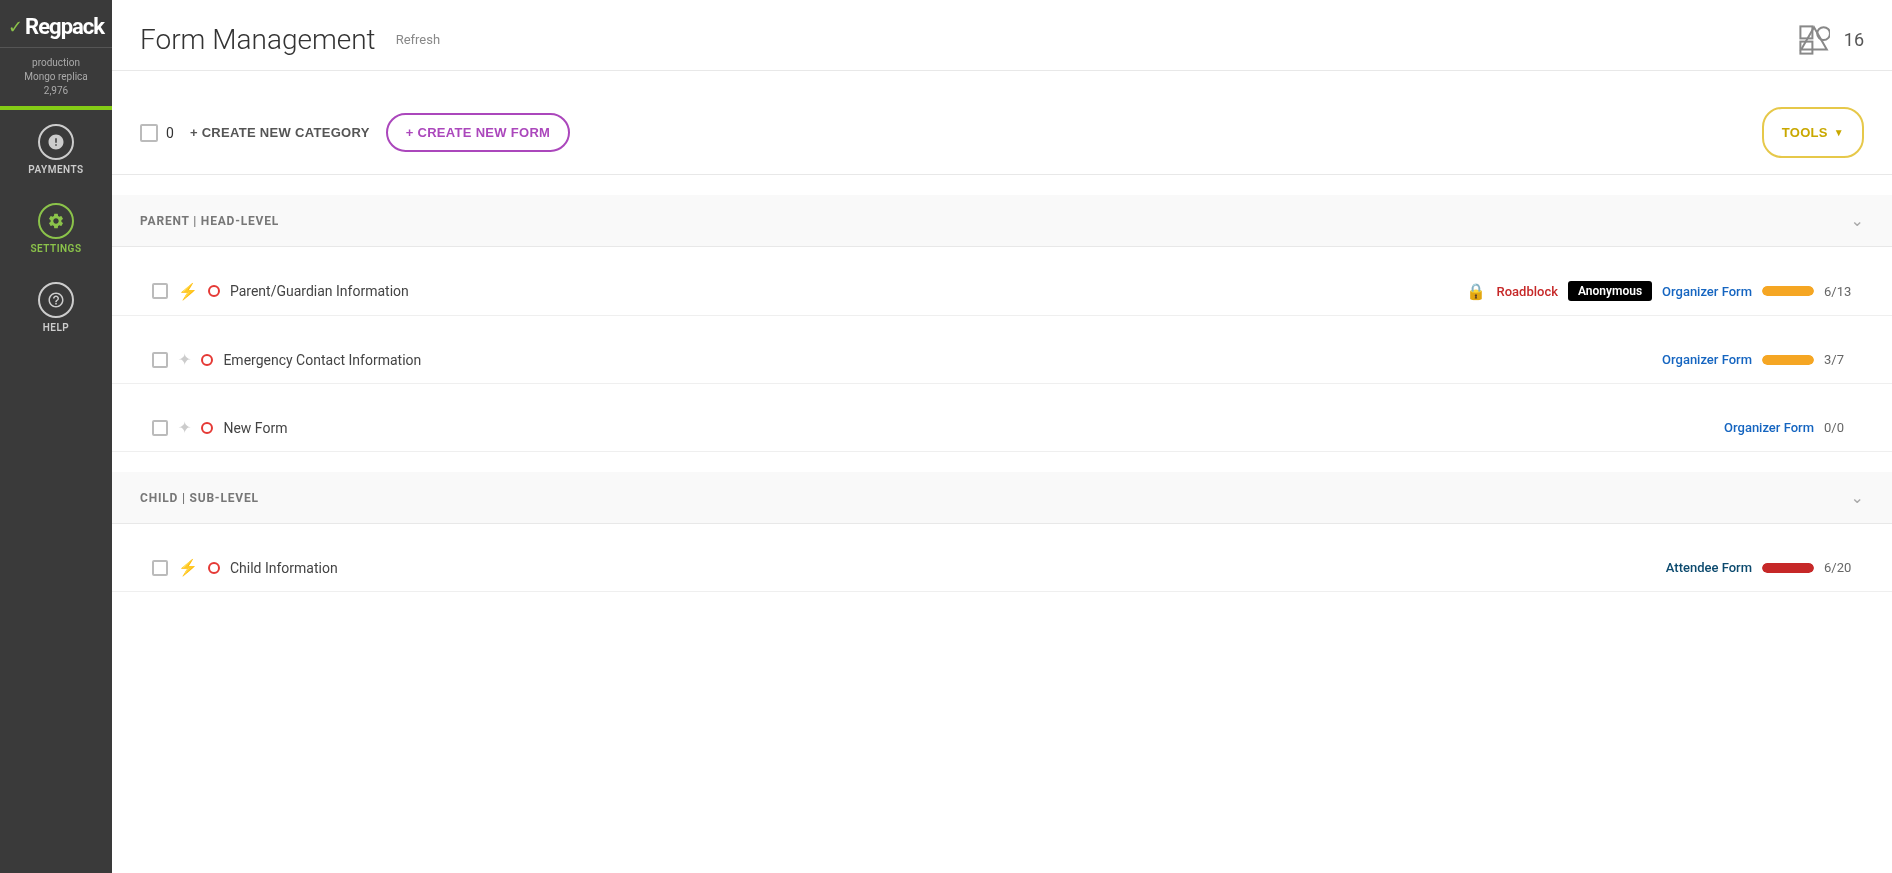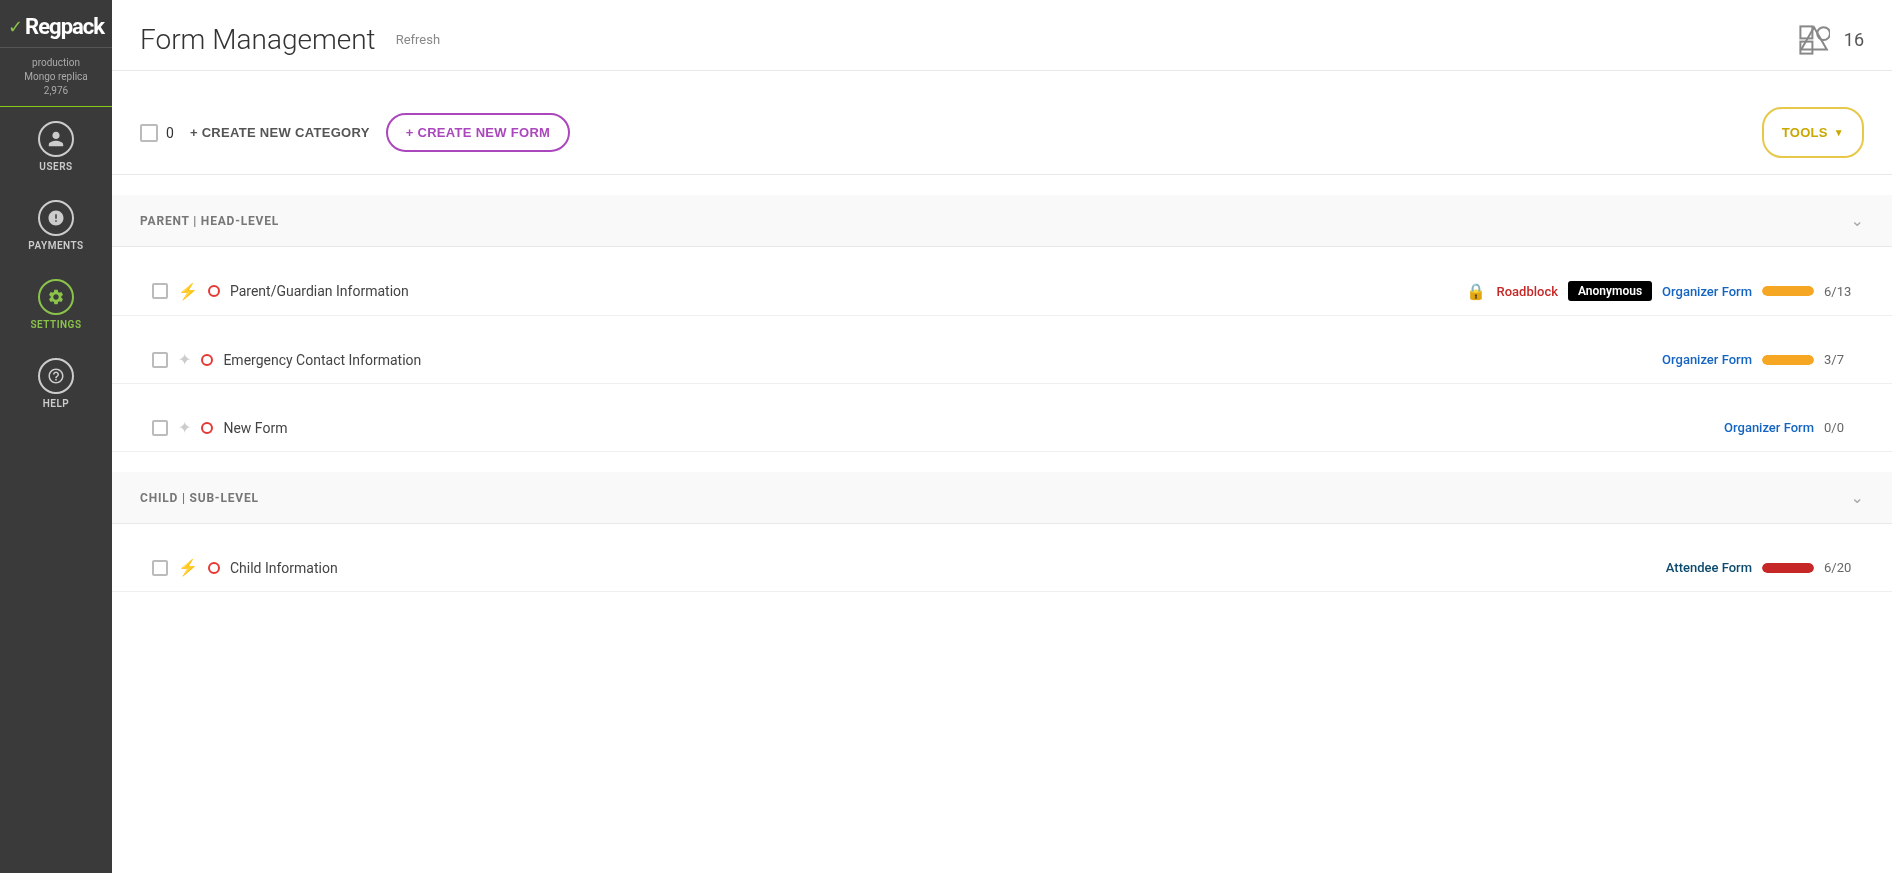--- a/index.html
+++ b/index.html
@@ -34,21 +34,21 @@
       color: #8bc34a;
       font-size: 18px;
       margin-right: 2px;
     }
     .sidebar-info {
       color: #aaa;
       font-size: 10px;
       text-align: center;
       padding: 8px 18px;
       line-height: 1.4;
-      border-bottom: 1px solid #84cc16;
+      border-bottom: 4px solid #84cc16;
       width: 100%;
     }
     .sidebar-nav {
       display: flex;
       flex-direction: column;
       align-items: center;
       width: 100%;
       flex: 1;
     }
     .nav-item {
@@ -339,28 +339,20 @@
   <div class="sidebar-logo">
     <span class="logo-check">✓</span>
     <span class="logo-text">Regpack</span>
   </div>
   <div class="sidebar-info">
     <div>production</div>
     <div>Mongo replica</div>
     <div>2,976</div>
   </div>
   <nav class="sidebar-nav">
-    <div class="nav-item">
-      <div class="nav-icon">
-        <svg width="18" height="18" viewBox="0 0 24 24" fill="currentColor">
-            <path d="M12 12c2.7 0 4.8-2.1 4.8-4.8S14.7 2.4 12 2.4 7.2 4.5 7.2 7.2 9.3 12 12 12zm0 2.4c-3.2 0-9.6 1.6-9.6 4.8v2.4h19.2v-2.4c0-3.2-6.4-4.8-9.6-4.8z"></path>
-          </svg>
-      </div>
-      <span class="nav-label">USERS</span>
-    </div>
     <div class="nav-item">
       <div class="nav-icon">
         <svg width="18" height="18" viewBox="0 0 24 24" fill="currentColor">
             <path d="M12 2C6.48 2 2 6.48 2 12s4.48 10 10 10 10-4.48 10-10S17.52 2 12 2zm1 15h-2v-2h2v2zm0-4h-2V7h2v6z"></path>
           </svg>
       </div>
       <span class="nav-label">PAYMENTS</span>
     </div>
     <div class="nav-item active">
       <div class="nav-icon">

